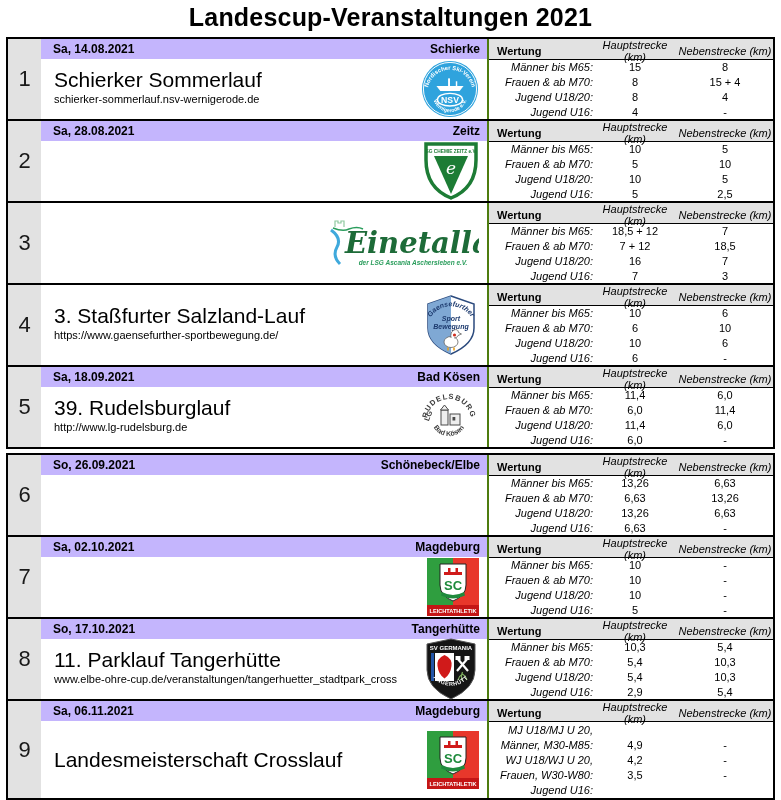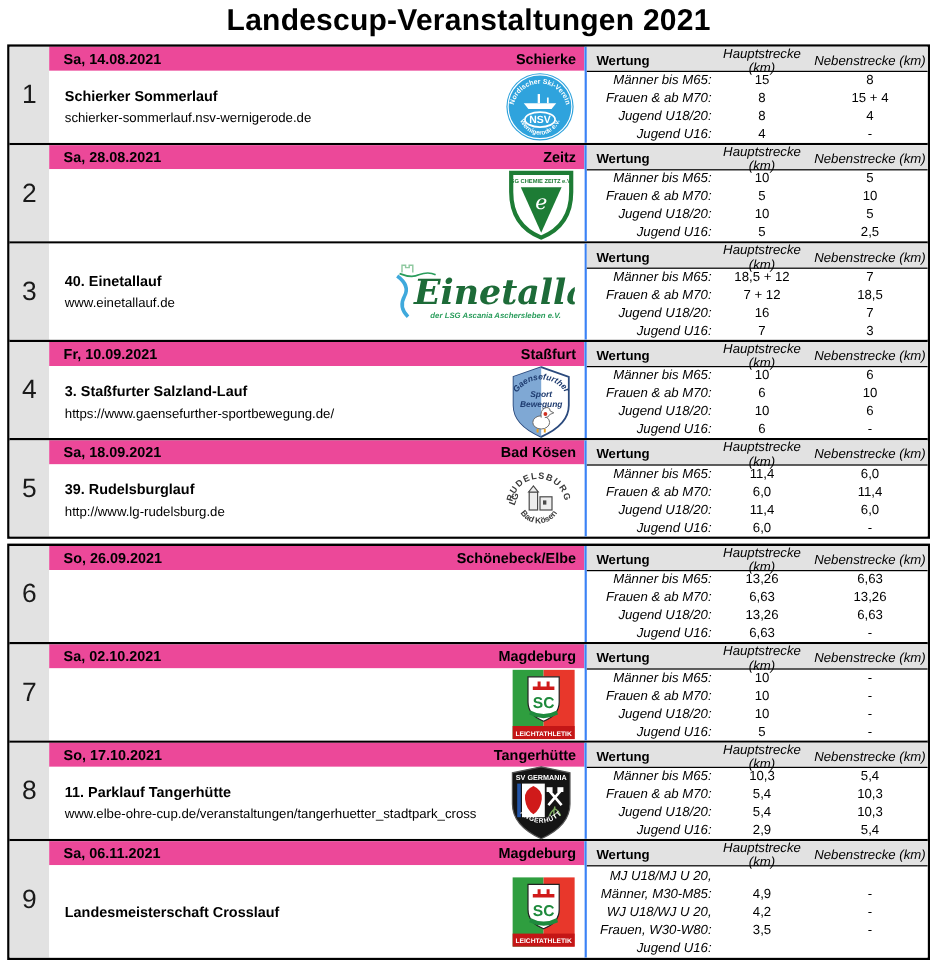--- a/index.html
+++ b/index.html
@@ -15,36 +15,36 @@
   .event-row{display:flex;height:80px;}
   .event-row.tall{height:97px;}
   .event-row + .event-row{border-top:2px solid #000;}
   .num-col{
     width:33px;flex:none;background:#e2e2e2;
     display:flex;align-items:center;justify-content:center;
     font-size:22px;color:#1a1a1a;
   }
   .left-main{width:446px;flex:none;display:flex;flex-direction:column;}
   .date-band{
-    height:20px;flex:none;background:#ec4899;
+    height:20px;flex:none;background:#c4b5fd;
     display:flex;justify-content:space-between;align-items:center;
     padding:0 7px 0 12px;font-weight:bold;font-size:12px;
   }
   .left-body{
     flex:1;background:#fff;position:relative;
     display:flex;flex-direction:column;justify-content:center;
     padding-left:13px;
   }
-  .event-name{font-size:12px;font-weight:bold;line-height:18px;}
+  .event-name{font-size:21px;font-weight:normal;line-height:18px;}
   .event-url{font-size:11px;line-height:13px;margin-top:3px;color:#000;text-decoration:none;}
   .logo-box{
     position:absolute;right:8px;top:50%;transform:translateY(-50%);
     display:flex;align-items:center;
   }
-  .right-section{flex:1;border-left:2px solid #3b82f6;display:flex;flex-direction:column;background:#fff;}
+  .right-section{flex:1;border-left:2px solid #4d7c0f;display:flex;flex-direction:column;background:#fff;}
   .wertung-band{
     height:20px;flex:none;background:#e2e2e2;border-bottom:1.5px solid #000;
     display:grid;grid-template-columns:104px 84px 1fr;align-items:center;font-size:11px;
   }
   .wh-w{font-weight:bold;padding-left:8px;}
   .wh-c{text-align:center;font-style:italic;}
   .wertung-body{flex:1;display:flex;flex-direction:column;justify-content:center;}
   .w-line{display:grid;grid-template-columns:104px 84px 1fr;font-size:11px;line-height:15px;}
   .w-label{text-align:right;white-space:nowrap;font-style:italic;}
   .w-haupt,.w-neben{text-align:center;}
@@ -162,24 +162,20 @@
                 <span class="w-haupt">5</span>
                 <span class="w-neben">2,5</span>
               </div>
             </div>
     </div>
   </div>
         <div class="event-row">
     <div class="num-col">3</div>
     <div class="left-main">
       <div class="left-body">
-        <div class="txt">
-          <div class="event-name">40. Einetallauf</div>
-          <a class="event-url">www.einetallauf.de</a>
-        </div>
         <div class="logo-box">
                 <svg width="158" height="54" viewBox="0 0 158 54">
     <path d="M14,11 v-6 h3 v2 h3 v-2 h3 v6" fill="none" stroke="#8fc9a0" stroke-width="1.2"></path>
     <path d="M12,12 q10,4 16,1 q8,-3 14,0" fill="none" stroke="#2a9d5c" stroke-width="1.4"></path>
     <path d="M10,14 q11,8 6,17 q-5,9 3,17" fill="none" stroke="#3fa9dc" stroke-width="3"></path>
     <text x="24" y="37" font-size="29" font-style="italic" font-weight="bold" font-family="'DejaVu Serif',serif" fill="#1d6b38">Einetallauf</text>
     <text x="92" y="49" font-size="6.5" font-weight="bold" font-style="italic" fill="#2a9d5c" text-anchor="middle">der LSG Ascania Aschersleben e.V.</text>
   </svg>
               </div>
       </div>
@@ -210,24 +206,20 @@
                 <span class="w-label">Jugend U16:</span>
                 <span class="w-haupt">7</span>
                 <span class="w-neben">3</span>
               </div>
             </div>
     </div>
   </div>
         <div class="event-row">
     <div class="num-col">4</div>
     <div class="left-main">
-      <div class="date-band">
-        <span class="date">Fr, 10.09.2021</span>
-        <span class="city">Staßfurt</span>
-      </div>
       <div class="left-body">
         <div class="txt">
           <div class="event-name">3. Staßfurter Salzland-Lauf</div>
           <a class="event-url">https://www.gaensefurther-sportbewegung.de/</a>
         </div>
         <div class="logo-box">
                 <svg width="56" height="62" viewBox="0 0 54 62">
     <path d="M27,2 L50,10 V34 Q50,50 27,60 Q4,50 4,34 V10 Z" fill="#fff" stroke="#2b4a7d" stroke-width="1.5"></path>
     <path d="M27,2 L4,10 V34 Q4,50 27,60 Z" fill="#7fa8d4"></path>
     <defs>

